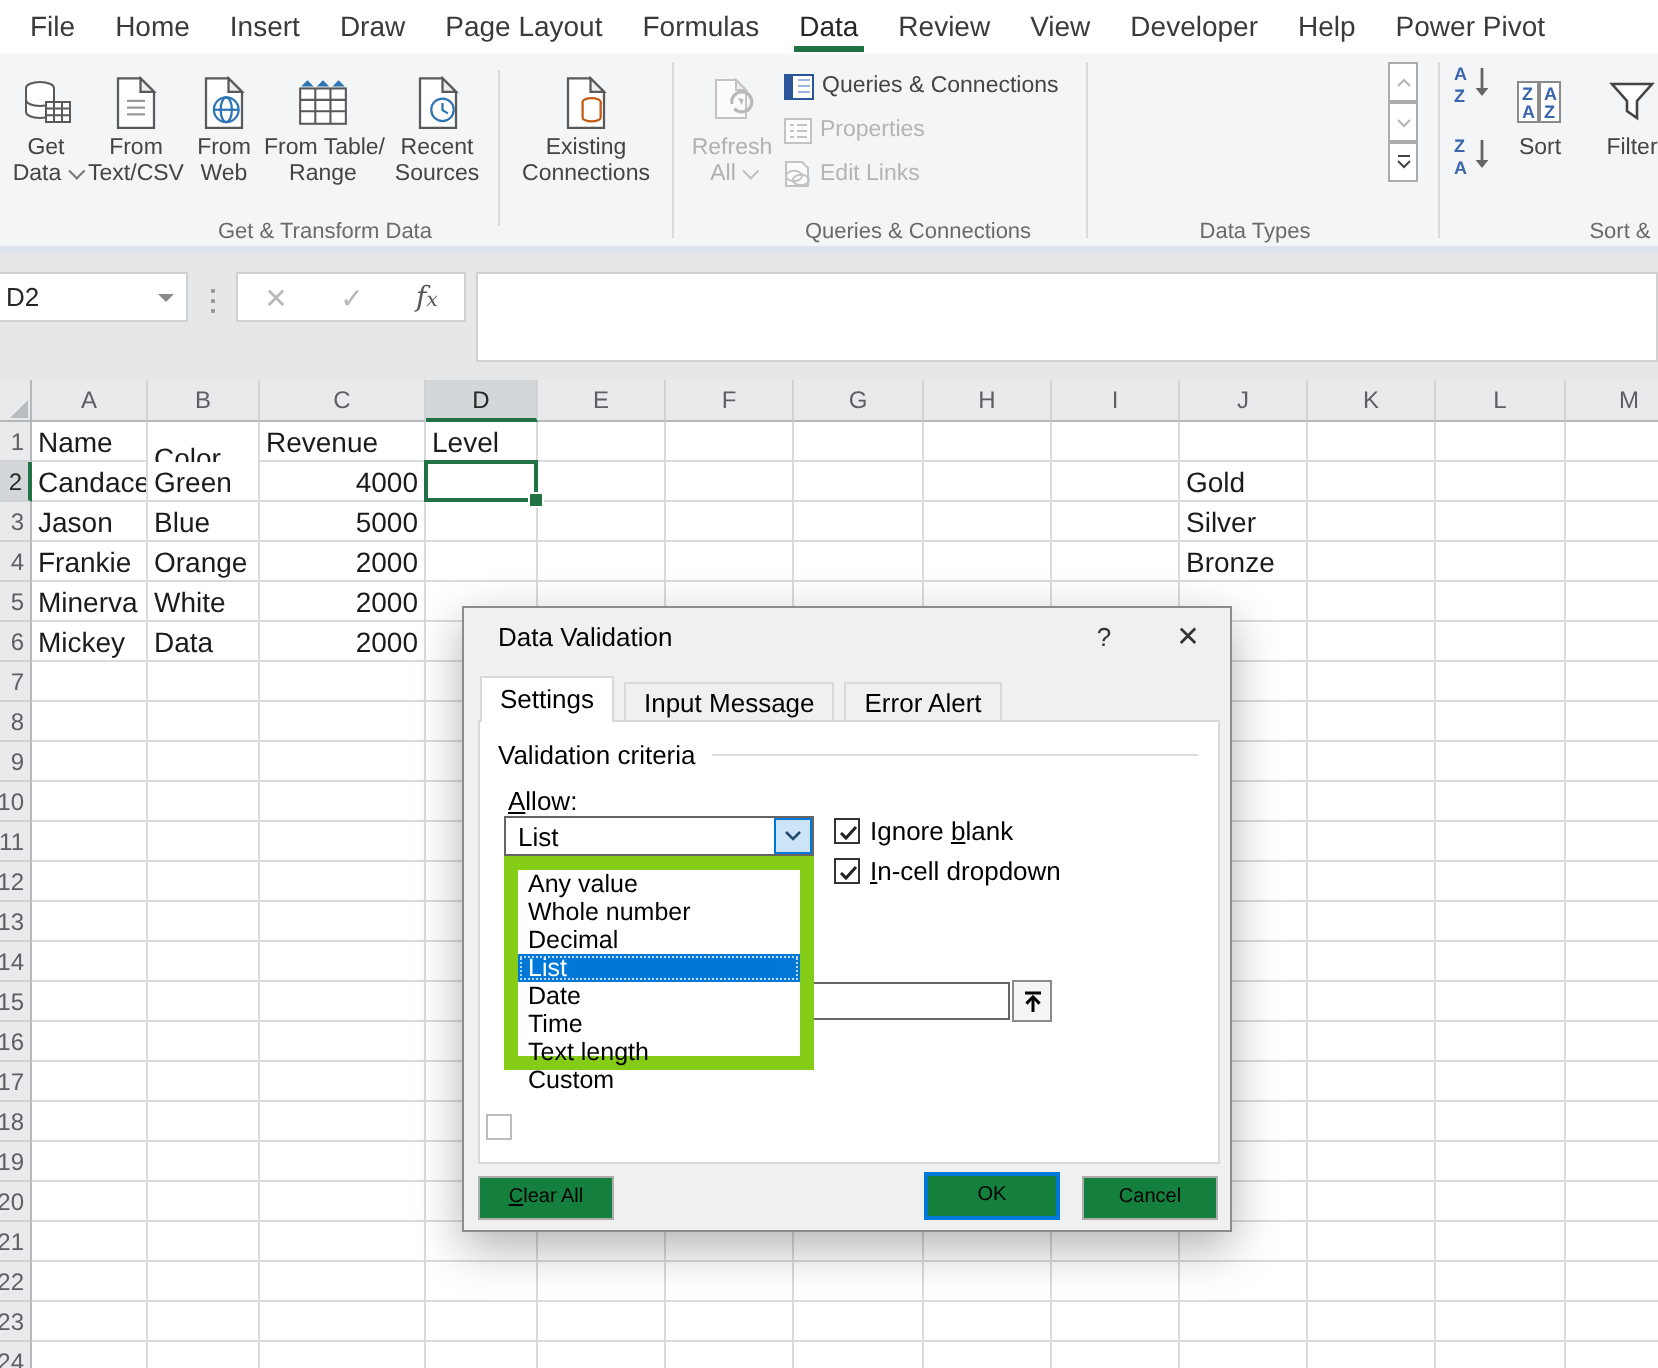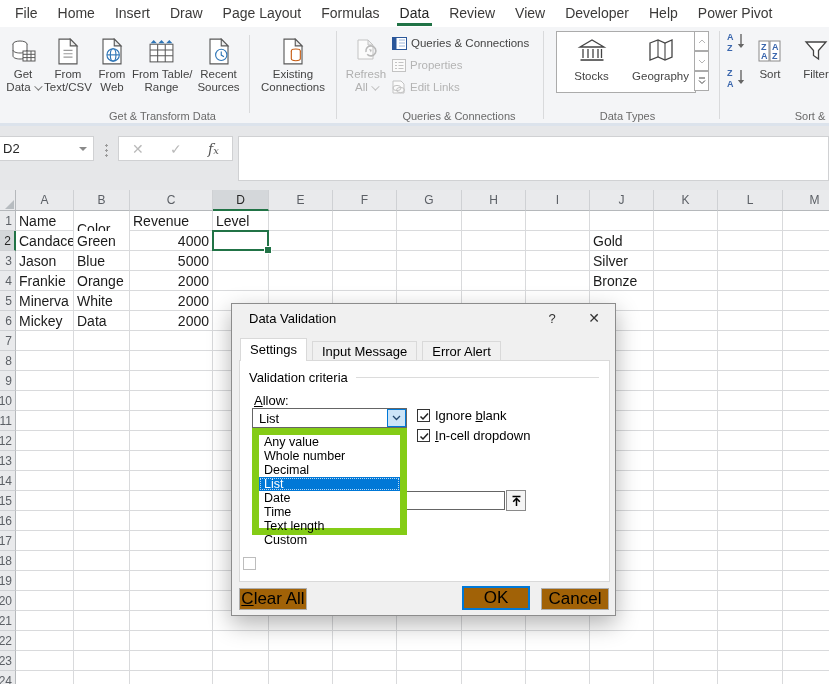--- a/index.html
+++ b/index.html
@@ -72,21 +72,21 @@
   #ddlist{position:absolute;left:12px;top:67px;width:155px;height:107px;background:#fff;border:7px solid #84cc16;box-sizing:border-box;display:flex;flex-direction:column;z-index:5;}
   .dditem{flex:1;display:flex;align-items:center;padding-left:5px;font-size:12.5px;cursor:default;}
   .dditem.sel{background:#0078d7;color:#fff;outline:1px dotted #bcd9f3;outline-offset:-2px;}
   .cb{position:absolute;width:13px;height:13px;background:#fff;border:1px solid #333;box-sizing:border-box;}
   .cb svg{position:absolute;left:0;top:0;}
   .cb.disabled{border-color:#bdbdbd;}
   .cblabel{position:absolute;font-size:13px;white-space:nowrap;}
   #srcbox{position:absolute;left:12px;top:130px;width:253px;height:19px;background:#fff;border:1px solid #656565;box-sizing:border-box;z-index:1;}
   #srcpick{position:absolute;left:266px;top:129px;width:20px;height:21px;background:#f5f5f5;border:1px solid #8a8a8a;box-sizing:border-box;display:flex;align-items:center;justify-content:center;z-index:1;}
   #applylabel{color:#9d9d9d;}
-  .dbtn{position:absolute;height:22px;background:#a16207;border:1px solid #adadad;box-sizing:border-box;font-size:17px;text-align:center;line-height:20px;cursor:default;}
+  .dbtn{position:absolute;height:22px;background:#15803d;border:1px solid #adadad;box-sizing:border-box;font-size:10px;text-align:center;line-height:20px;cursor:default;}
   #okbtn{border:2px solid #0078d7;height:24px;line-height:20px;}
 </style>
 </head>
 <body>
 
 <div id="screen">
 
   <div id="tabrow">
       <div class="rtab">File</div>
       <div class="rtab">Home</div>
@@ -211,37 +211,20 @@
       <svg width="14" height="14" viewBox="0 0 14 14">
           <path d="M1 1 h8 l3 3 v9 H1 z" fill="#fbfbfb" stroke="#c3c3c3"></path>
           <ellipse cx="8.5" cy="10" rx="4" ry="2.6" fill="none" stroke="#c3c3c3"></ellipse>
           <ellipse cx="5" cy="8" rx="4" ry="2.6" fill="none" stroke="#c3c3c3"></ellipse>
         </svg>
       <span>Edit Links</span>
     </div>
     <div class="grplabel" style="left:375px;width:168px">Queries &amp; Connections</div>
     <div class="vsep" style="left:543px"></div>
 
-    <div class="gallery">
-      <div class="gitem">
-        <svg width="30" height="26" viewBox="0 0 30 26">
-            <path d="M3 9 L15 2 L27 9 z" fill="none" stroke="#444" stroke-width="1.3"></path>
-            <path d="M6 11 v9 M11 11 v9 M16 11 v9 M21 11 v9 M24.5 11 v9" stroke="#444" stroke-width="1.3"></path>
-            <path d="M3.5 22 h23" stroke="#444" stroke-width="1.6"></path>
-          </svg>
-        <div class="bl">Stocks</div>
-      </div>
-      <div class="gitem">
-        <svg width="30" height="26" viewBox="0 0 30 26">
-            <path d="M4 5 L12 2 L19 5 L26 2 V19 L19 22 L12 19 L4 22 Z" fill="none" stroke="#444" stroke-width="1.3"></path>
-            <path d="M12 2 V19 M19 5 V22" stroke="#444" stroke-width="1.1"></path>
-          </svg>
-        <div class="bl">Geography</div>
-      </div>
-    </div>
     <div class="spinbtn" style="top:4px">
         <svg width="8" height="5" viewBox="0 0 8 5">
           <path d="M1 4 L4 1 L7 4" fill="none" stroke="#b5b5b5"></path>
         </svg>
       </div>
     <div class="spinbtn" style="top:24px">
         <svg width="8" height="5" viewBox="0 0 8 5">
           <path d="M1 1 L4 4 L7 1" fill="none" stroke="#b5b5b5"></path>
         </svg>
       </div>

